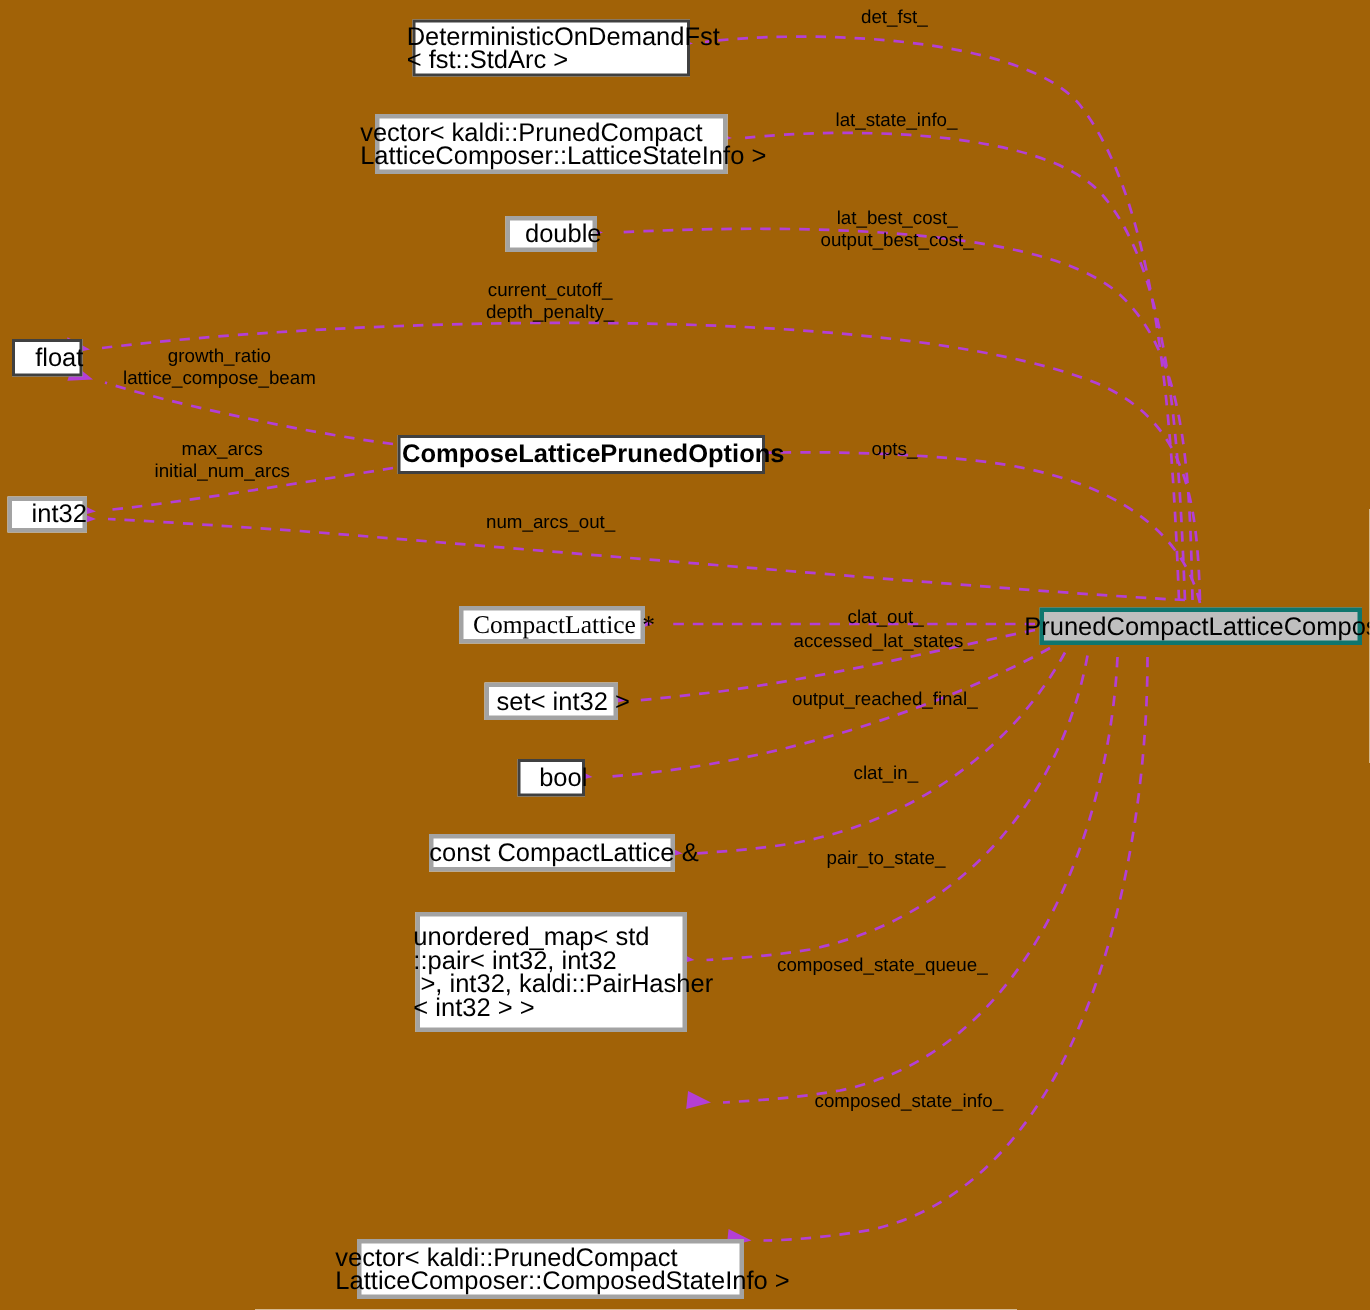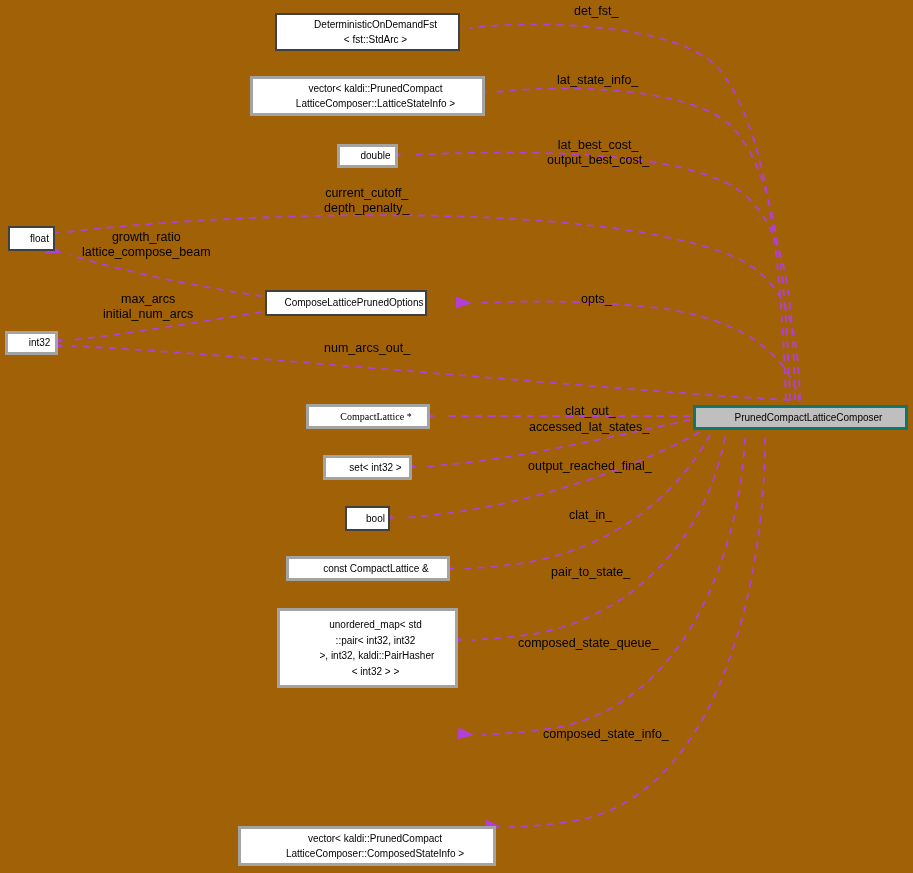--- a/index.html
+++ b/index.html
@@ -22,24 +22,24 @@
     width: 913px;
     height: 873px;
     pointer-events: none;
   }
   .node {
     position: absolute;
     box-sizing: border-box;
     display: flex;
     align-items: center;
     justify-content: center;
-    text-align: center;
+    text-align: left;
     background: #ffffff;
     color: #000000;
-    font-size: 10px;
+    font-size: 17px;
     line-height: 15.5px;
     white-space: pre;
     letter-spacing: 0px;
     z-index: 5;
     padding-left: 16px;
   }
   .node.light {
     border: 3px solid #a3a3a3;
   }
   .node.dark {
@@ -113,21 +113,21 @@
     <div class="edge-label" style="left: 569px; top: 508px;">clat_in_</div>
     <div class="edge-label" style="left: 551px; top: 565px;">pair_to_state_</div>
     <div class="edge-label" style="left: 518px; top: 636px;">composed_state_queue_</div>
     <div class="edge-label" style="left: 527px; top: 727px; margin-left: 16px;">composed_state_info_</div>
     <div class="node dark" style="left: 275px; top: 13px; width: 185px; height: 38px;"><span>DeterministicOnDemandFst
 &lt; fst::StdArc &gt;</span></div>
     <div class="node light" style="left: 250px; top: 76px; width: 235px; height: 40px;"><span>vector&lt; kaldi::PrunedCompact
 LatticeComposer::LatticeStateInfo &gt;</span></div>
     <div class="node light" style="left: 337px; top: 144px; width: 61px; height: 24px;"><span>double</span></div>
     <div class="node dark" style="left: 8px; top: 226px; width: 47px; height: 25px;"><span>float</span></div>
-    <div class="node dark" style="left: 265px; top: 290px; width: 162px; height: 26px;"><span>ComposeLatticePrunedOptions</span></div>
+    <div class="node dark" style="left: 265px; top: 290px; width: 245px; height: 26px; font-weight: bold;"><span>ComposeLatticePrunedOptions</span></div>
     <div class="node light" style="left: 5px; top: 331px; width: 53px; height: 24px;"><span>int32</span></div>
     <div class="node light" style="left: 306px; top: 404px; width: 124px; height: 25px; font-family: Liberation Serif, serif;"><span>CompactLattice *</span></div>
     <div class="node light" style="left: 323px; top: 455px; width: 89px; height: 25px;"><span>set&lt; int32 &gt;</span></div>
     <div class="node dark" style="left: 345px; top: 506px; width: 45px; height: 25px;"><span>bool</span></div>
     <div class="node light" style="left: 286px; top: 556px; width: 164px; height: 25px;"><span>const CompactLattice &amp;</span></div>
     <div class="node light" style="left: 277px; top: 608px; width: 181px; height: 80px;"><span>unordered_map&lt; std
 ::pair&lt; int32, int32
  &gt;, int32, kaldi::PairHasher
 &lt; int32 &gt; &gt;</span></div>
     <div class="node light" style="left: 238px; top: 826px; width: 258px; height: 40px;"><span>vector&lt; kaldi::PrunedCompact

